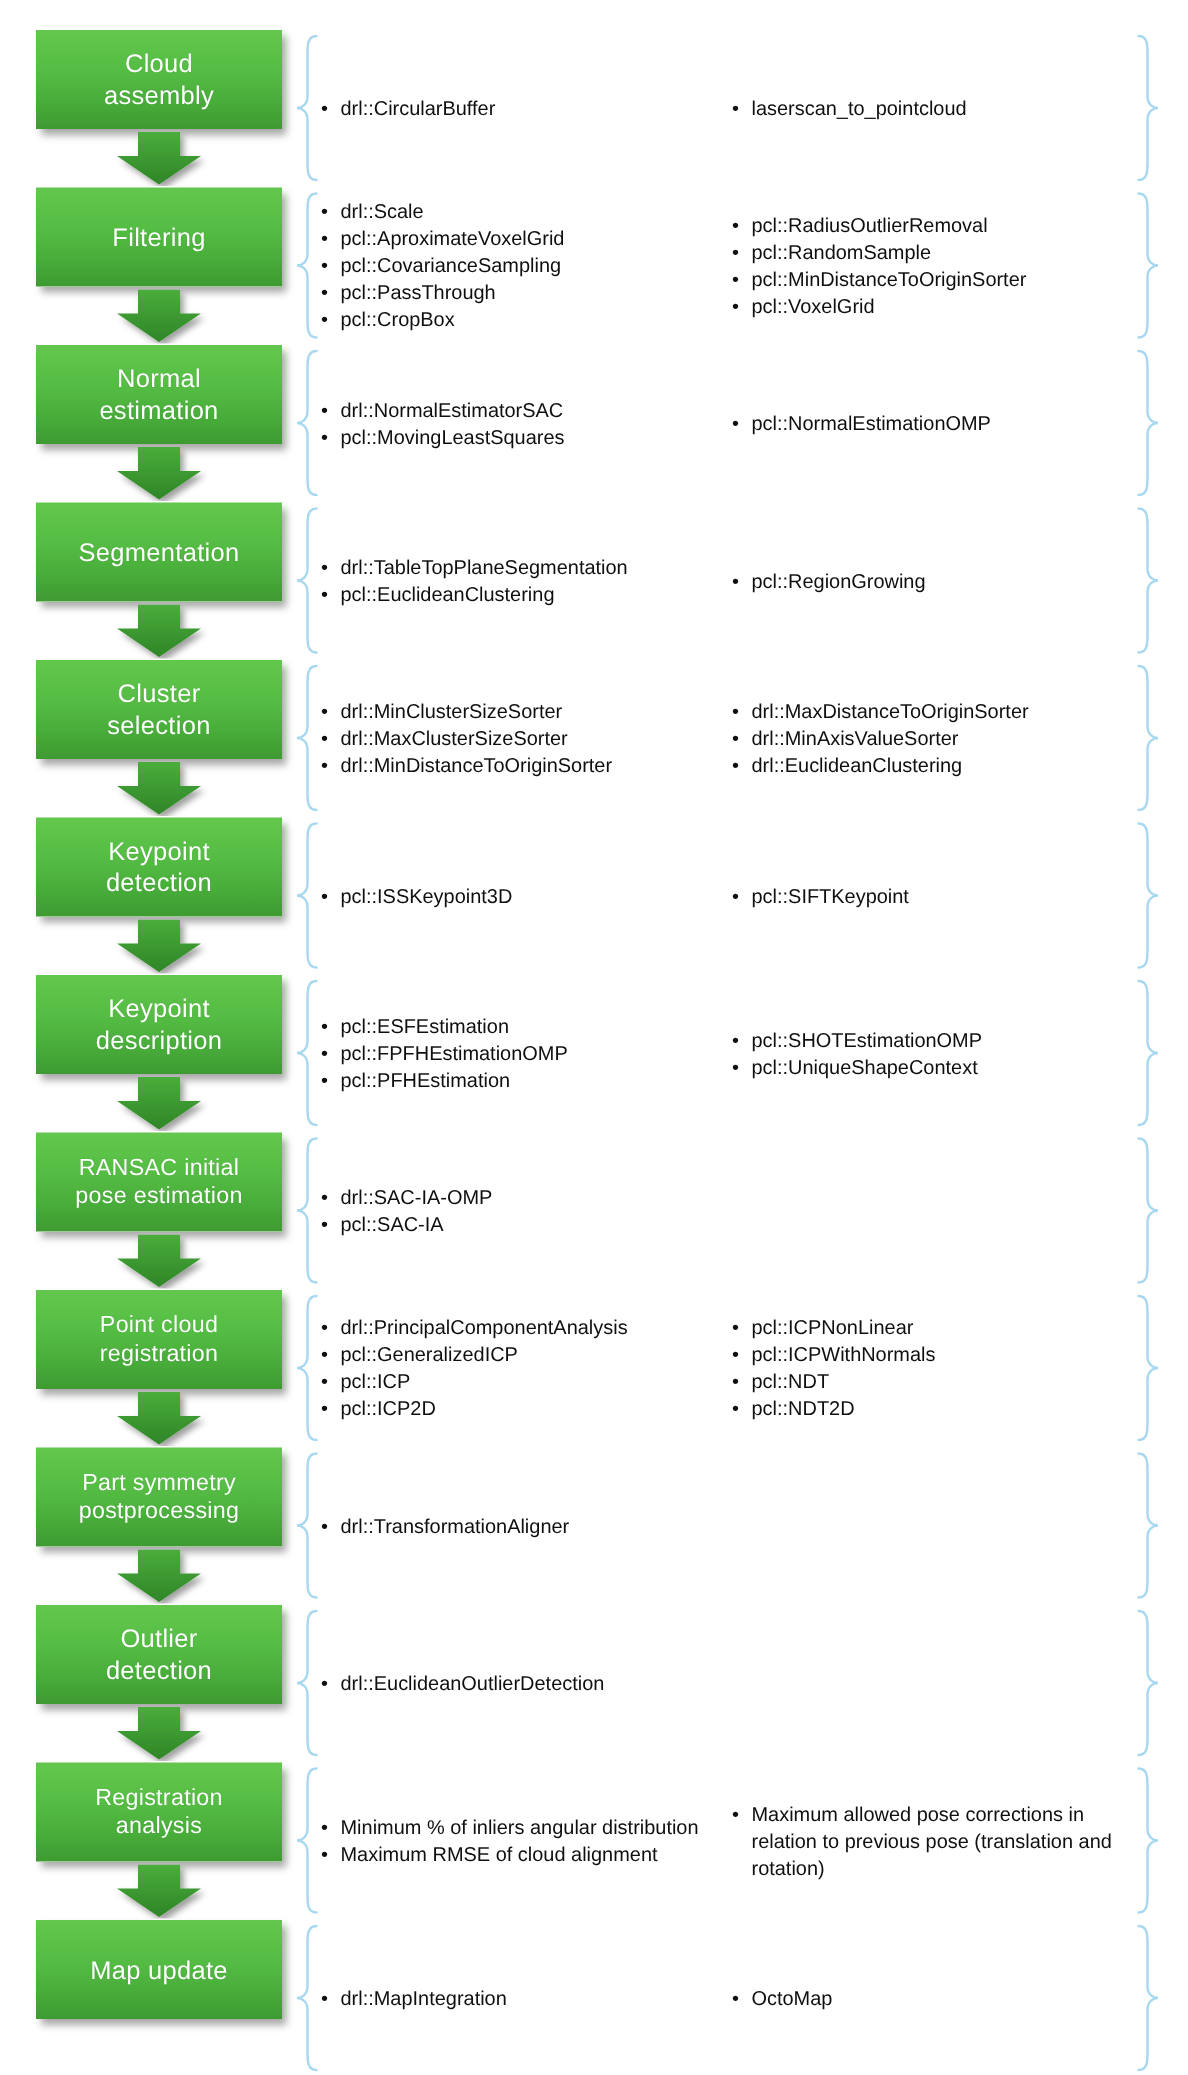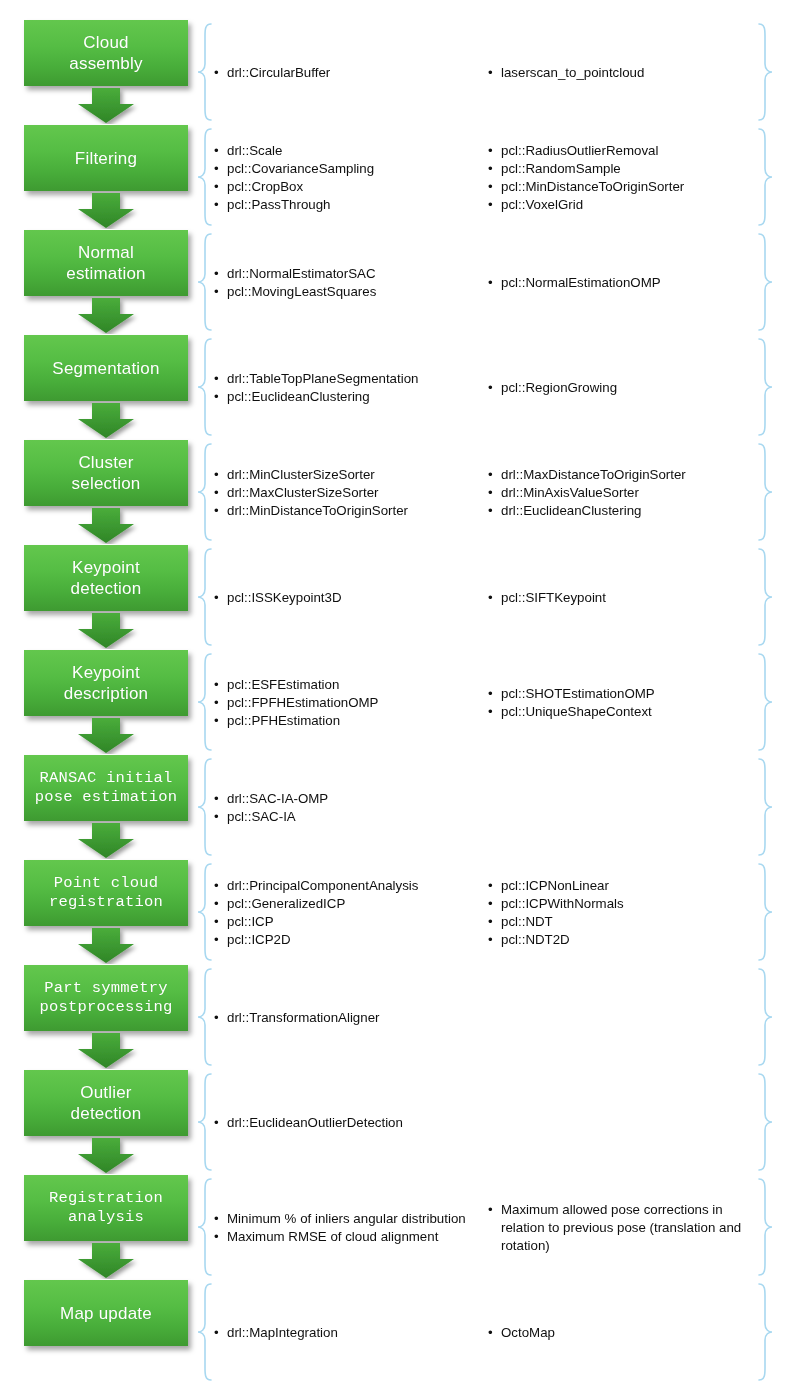--- a/index.html
+++ b/index.html
@@ -46,21 +46,20 @@
     font-size: 17px;
     line-height: 21px;
     font-weight: normal;
     letter-spacing: 0.2px;
     white-space: pre-line;
     text-shadow: 0px 0px 1px rgba(0,0,0,0.10);
   }
   .stage-label.small {
     font-size: 15.5px;
     line-height: 19px;
-    font-family: Liberation Mono, monospace;
   }
   
   .arrow {
     position: absolute;
     left: 70px;
     top: 68px;
     width: 72px;
     height: 36px;
   }
   
@@ -164,23 +163,24 @@
         </svg></div>
       <div class="brace brace-left"><svg width="18" height="100" viewBox="0 0 18 100">
           <path d="M15,2 C9,2 9,8 9,14 L9,42 C9,48 5,50 2,50 C5,50 9,52 9,58 L9,86 C9,92 9,98 15,98" fill="none" stroke="#a8d8f0" stroke-width="1.6" stroke-linecap="round"></path>
         </svg></div>
       <div class="brace brace-right"><svg width="18" height="100" viewBox="0 0 18 100">
           <path d="M3,2 C9,2 9,8 9,14 L9,42 C9,48 13,50 16,50 C13,50 9,52 9,58 L9,86 C9,92 9,98 3,98" fill="none" stroke="#a8d8f0" stroke-width="1.6" stroke-linecap="round"></path>
         </svg></div>
       <div class="col col-1">
         <ul class="bullets">
           <li>drl::Scale</li>
+          <li>pcl::AproximateVoxelGrid</li>
           <li>pcl::CovarianceSampling</li>
+          <li>pcl::PassThrough</li>
           <li>pcl::CropBox</li>
-          <li>pcl::PassThrough</li>
         </ul>
       </div>
       <div class="col col-2">
         <ul class="bullets">
           <li>pcl::RadiusOutlierRemoval</li>
           <li>pcl::RandomSample</li>
           <li>pcl::MinDistanceToOriginSorter</li>
           <li>pcl::VoxelGrid</li>
         </ul>
       </div>

